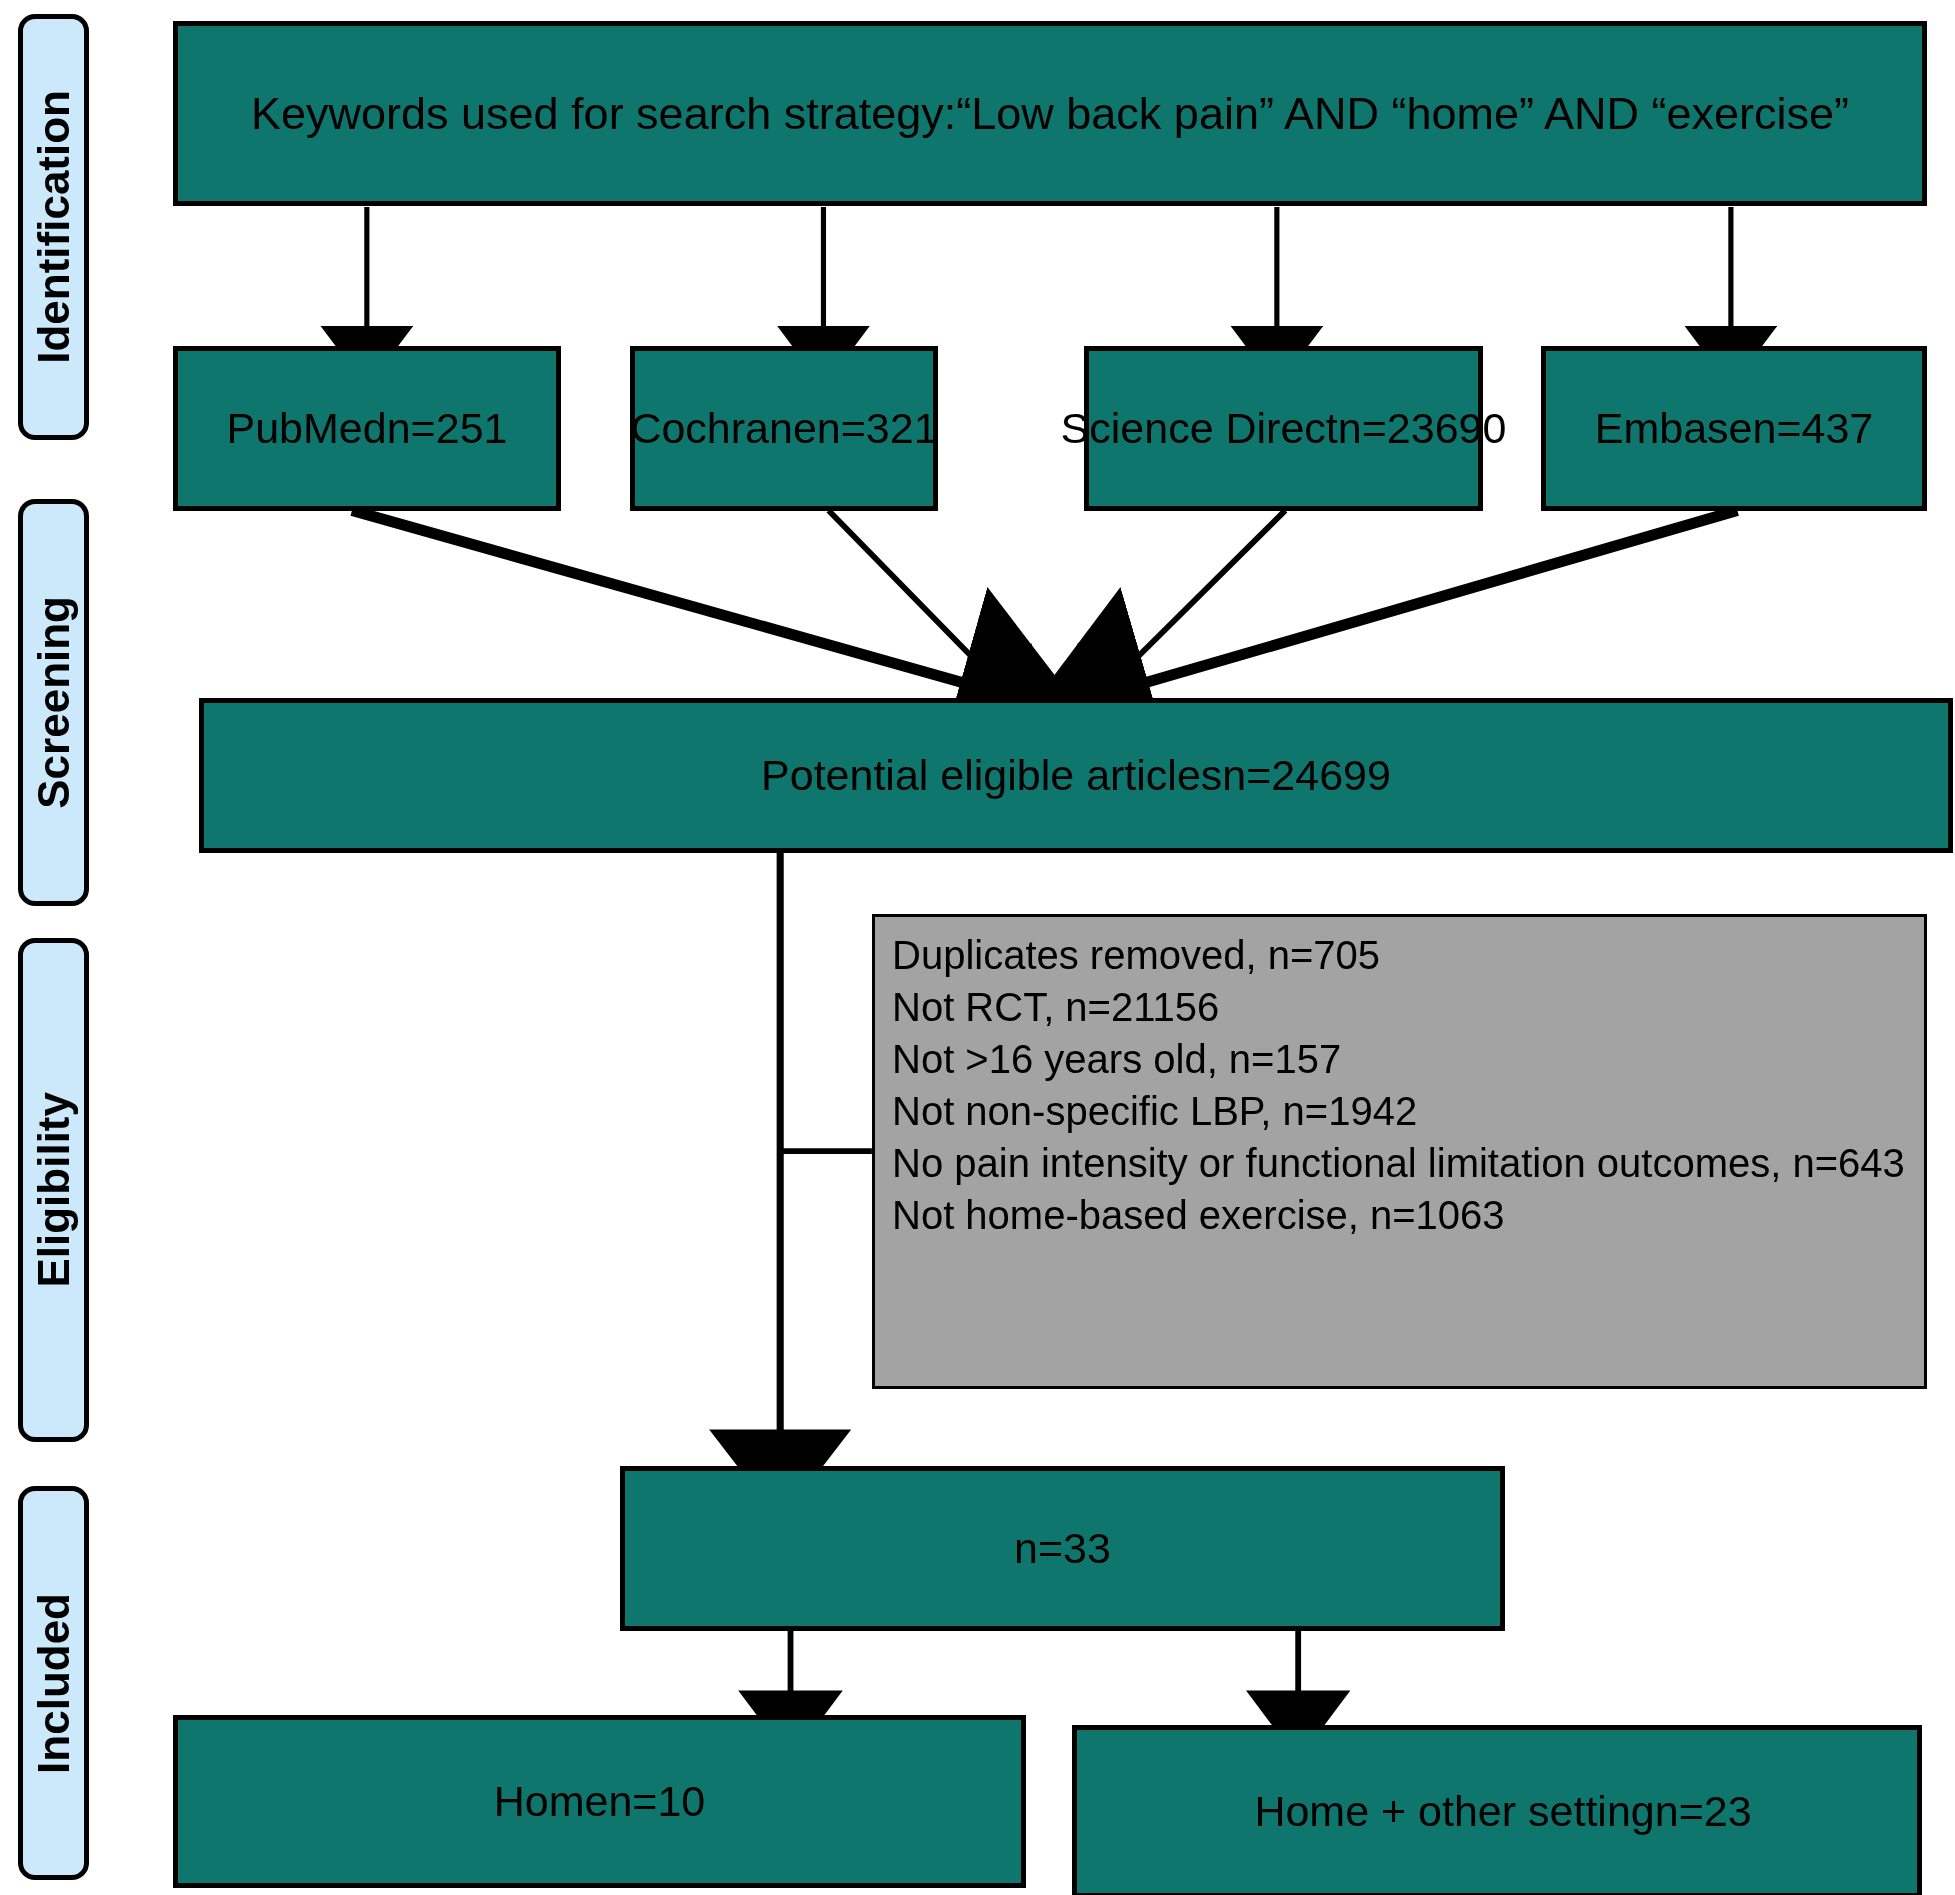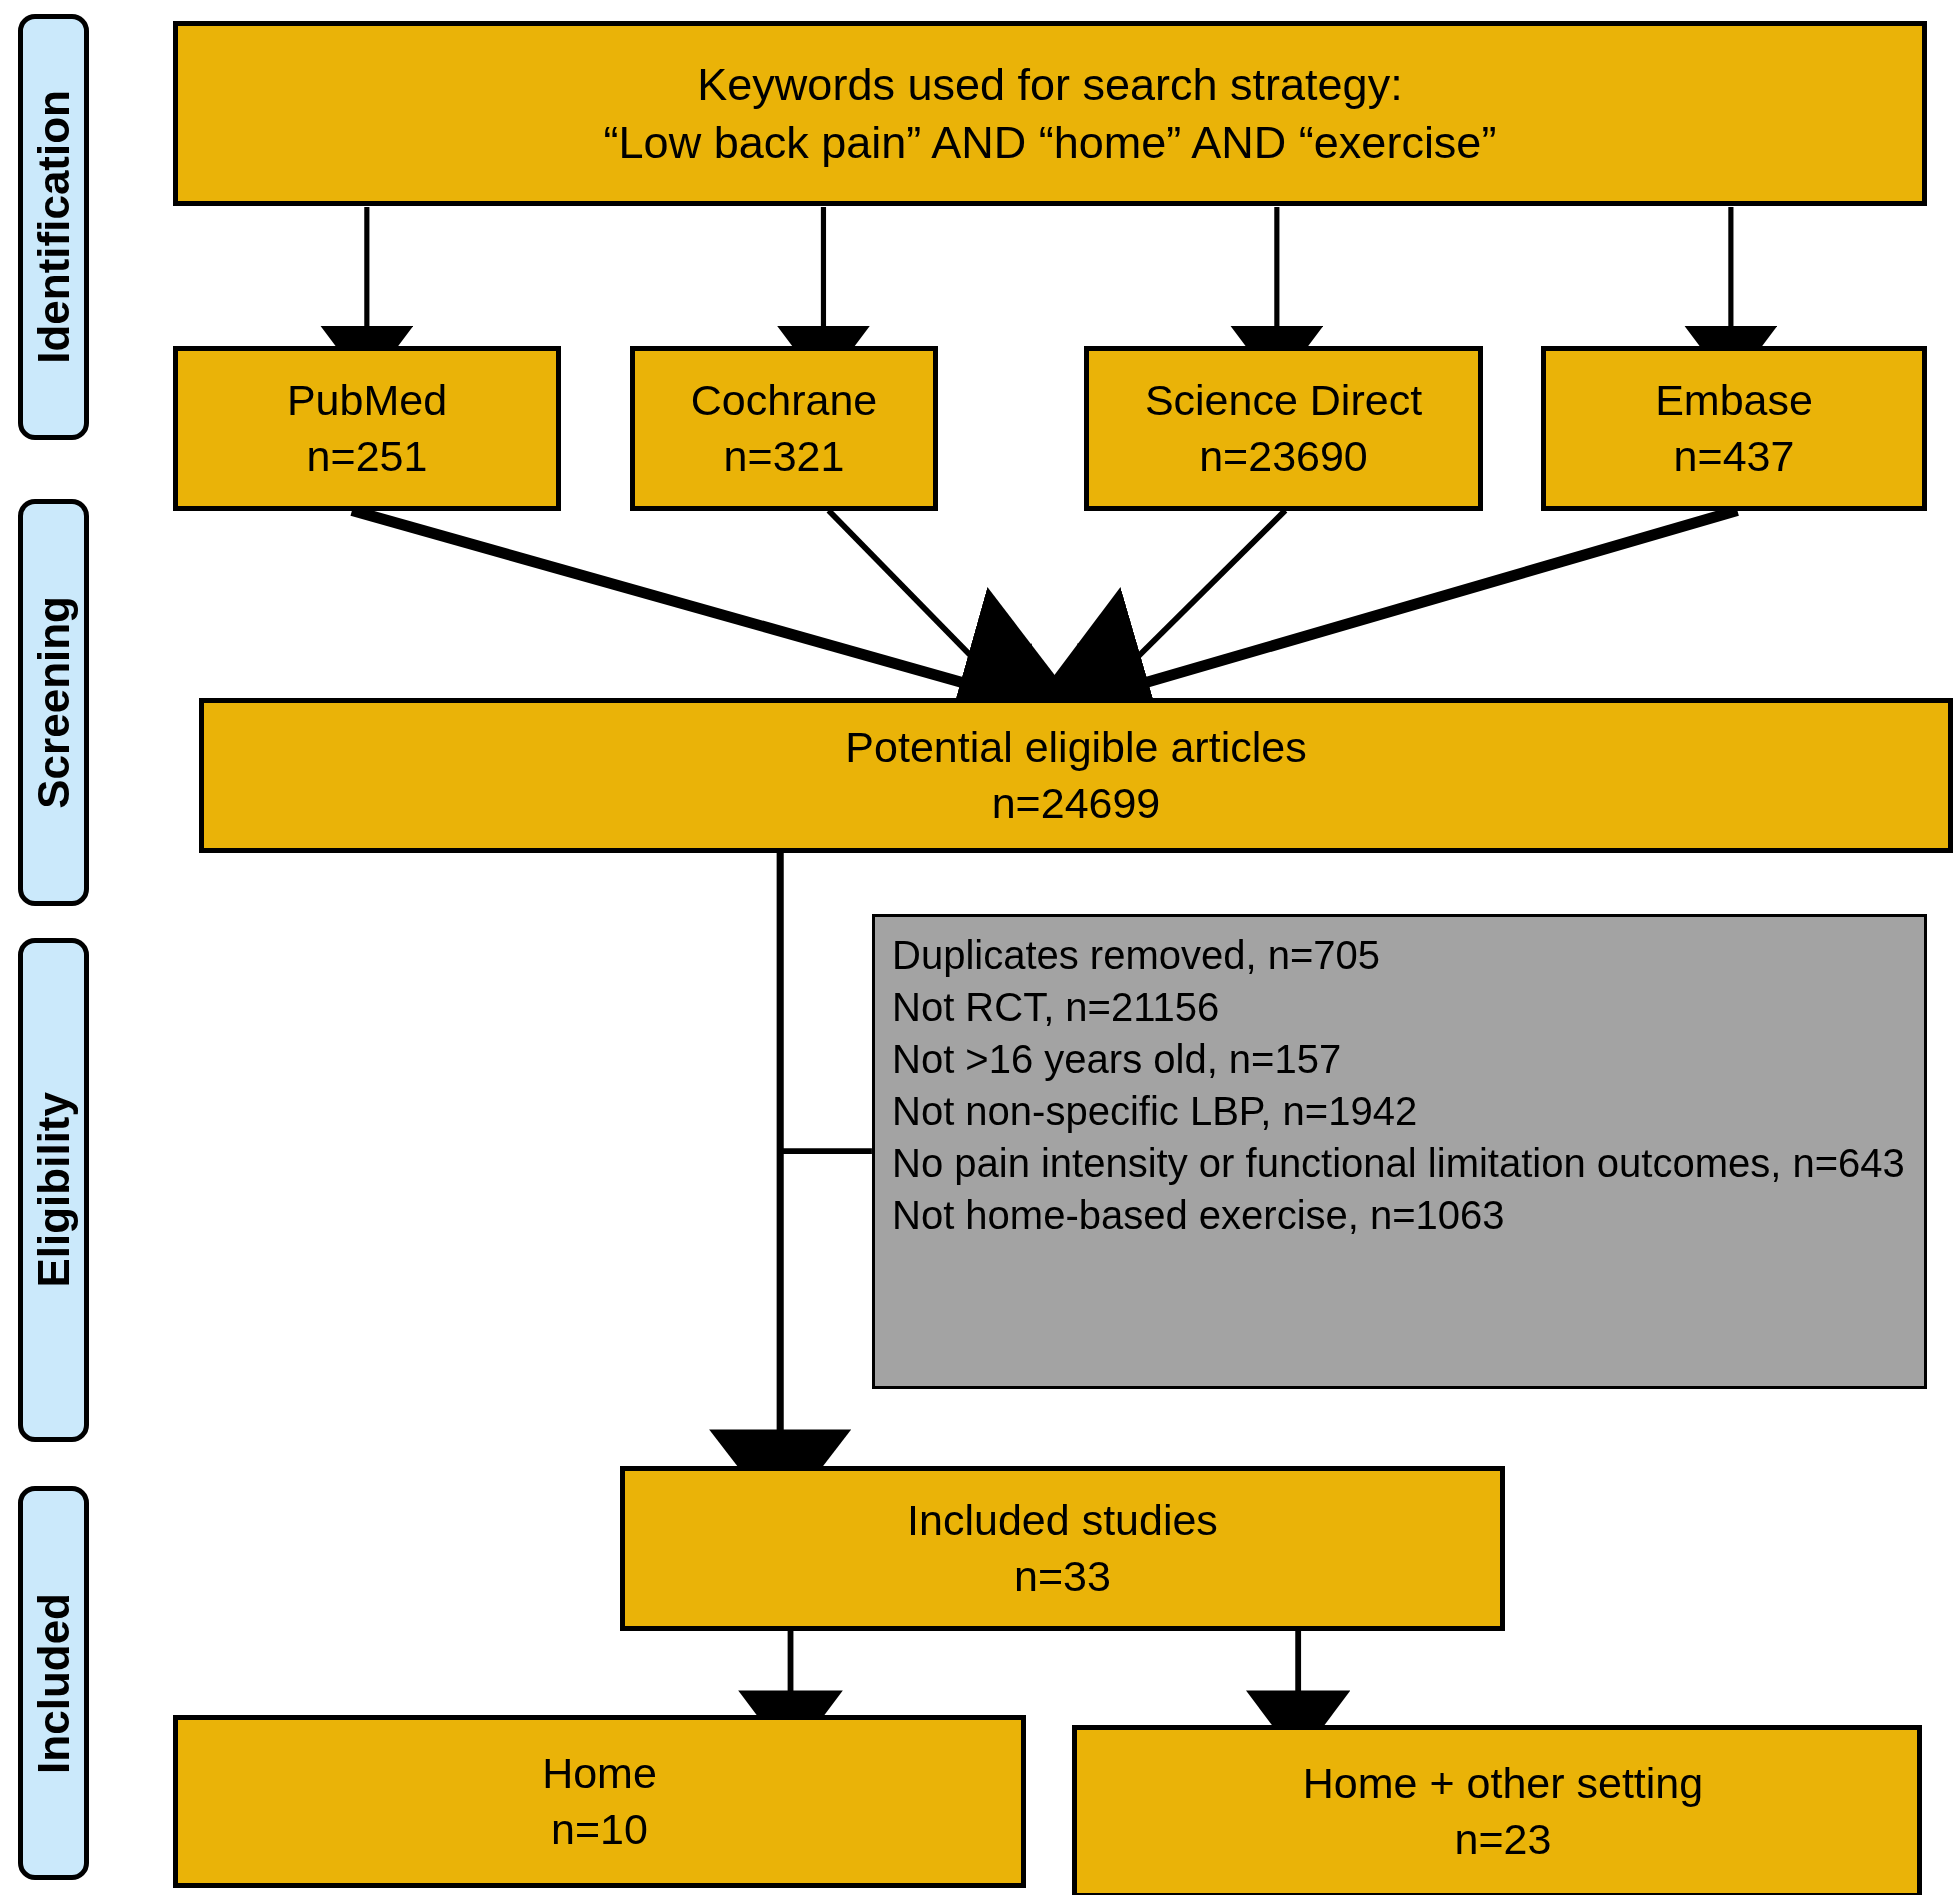--- a/index.html
+++ b/index.html
@@ -34,25 +34,25 @@
     font-size: 44px;
     letter-spacing: 0px;
     color: #000000;
     white-space: nowrap;
     line-height: 1;
   }
 
   
   .gbox {
     position: absolute;
-    background: #eab308;
+    background: #0f766e;
     border: 5.8px solid #000000;
     box-sizing: border-box;
     display: flex;
-    flex-direction: column;
+    flex-direction: row;
     align-items: center;
     justify-content: center;
     text-align: center;
     color: #000000;
     font-size: 43px;
     line-height: 1.28;
   }
   .gbox .l1, .gbox .l2 { display: block; white-space: nowrap; }
 
   
@@ -177,21 +177,20 @@
   <div class="wbox" style="left:872px; top:914px; width:1055px; height:475px;">
     <span class="ex-line">Duplicates removed, n=705</span>
     <span class="ex-line">Not RCT, n=21156</span>
     <span class="ex-line">Not &gt;16 years old, n=157</span>
     <span class="ex-line">Not non-specific LBP, n=1942</span>
     <span class="ex-line wrap">No pain intensity or functional limitation outcomes, n=643</span>
     <span class="ex-line">Not home-based exercise, n=1063</span>
   </div>
 
   <div class="gbox" style="left:620px; top:1466px; width:885px; height:165px;">
-    <span class="l1">Included studies</span>
     <span class="l2">n=33</span>
   </div>
 
   <div class="gbox" style="left:173px; top:1715px; width:853px; height:173px;">
     <span class="l1">Home</span>
     <span class="l2">n=10</span>
   </div>
   <div class="gbox" style="left:1072px; top:1725px; width:850px; height:173px;padding-left:12px;">
     <span class="l1">Home + other setting</span>
     <span class="l2">n=23</span>

